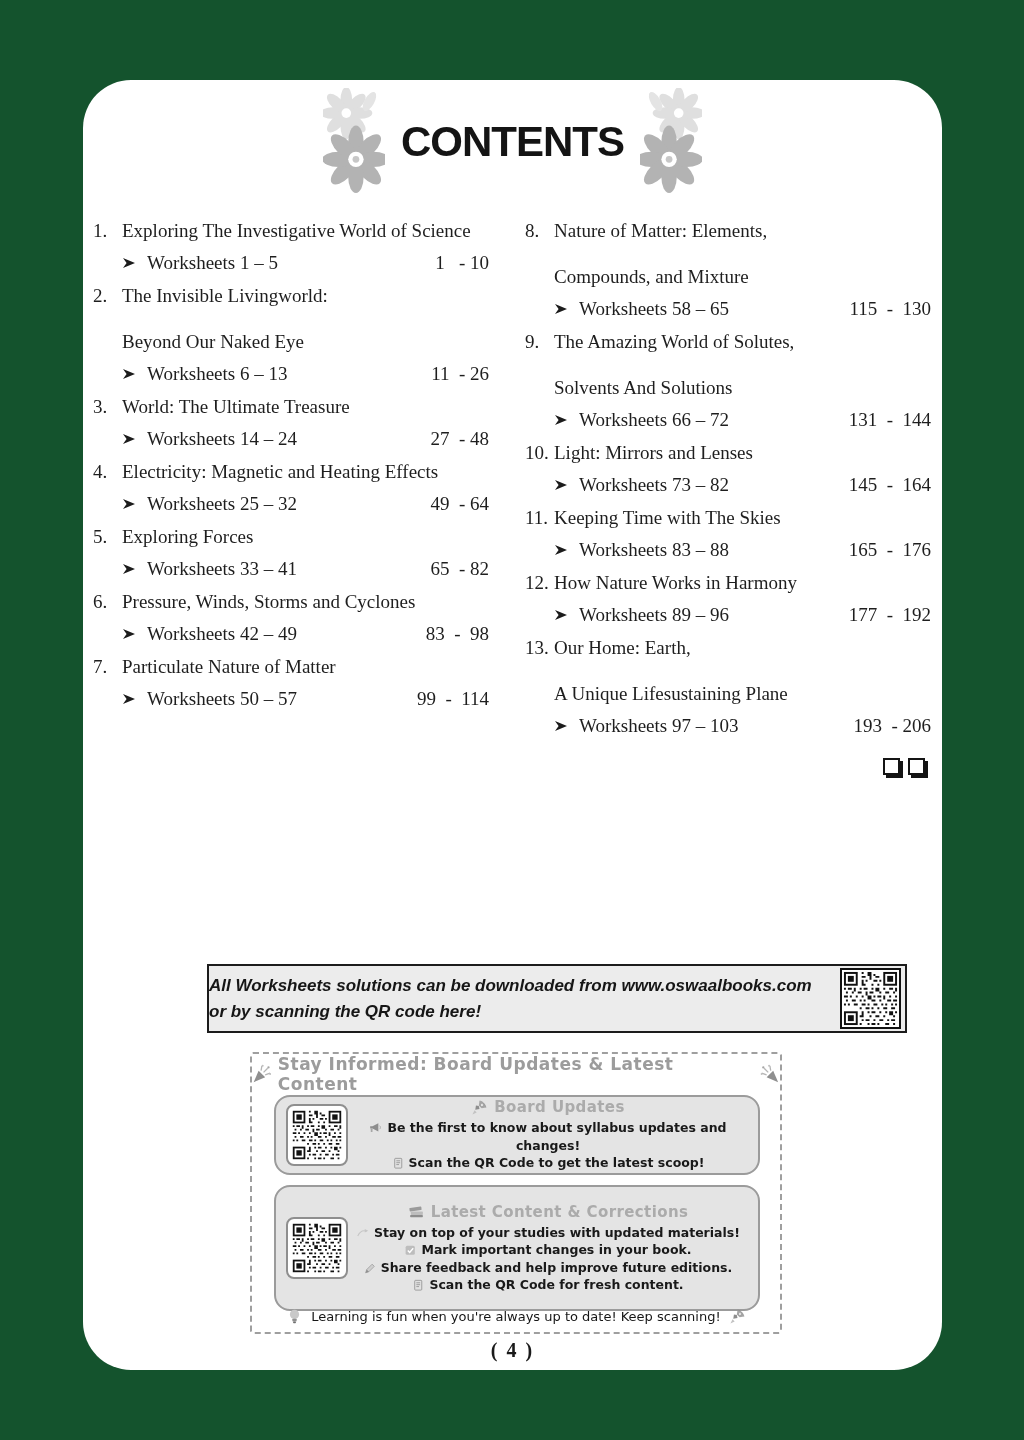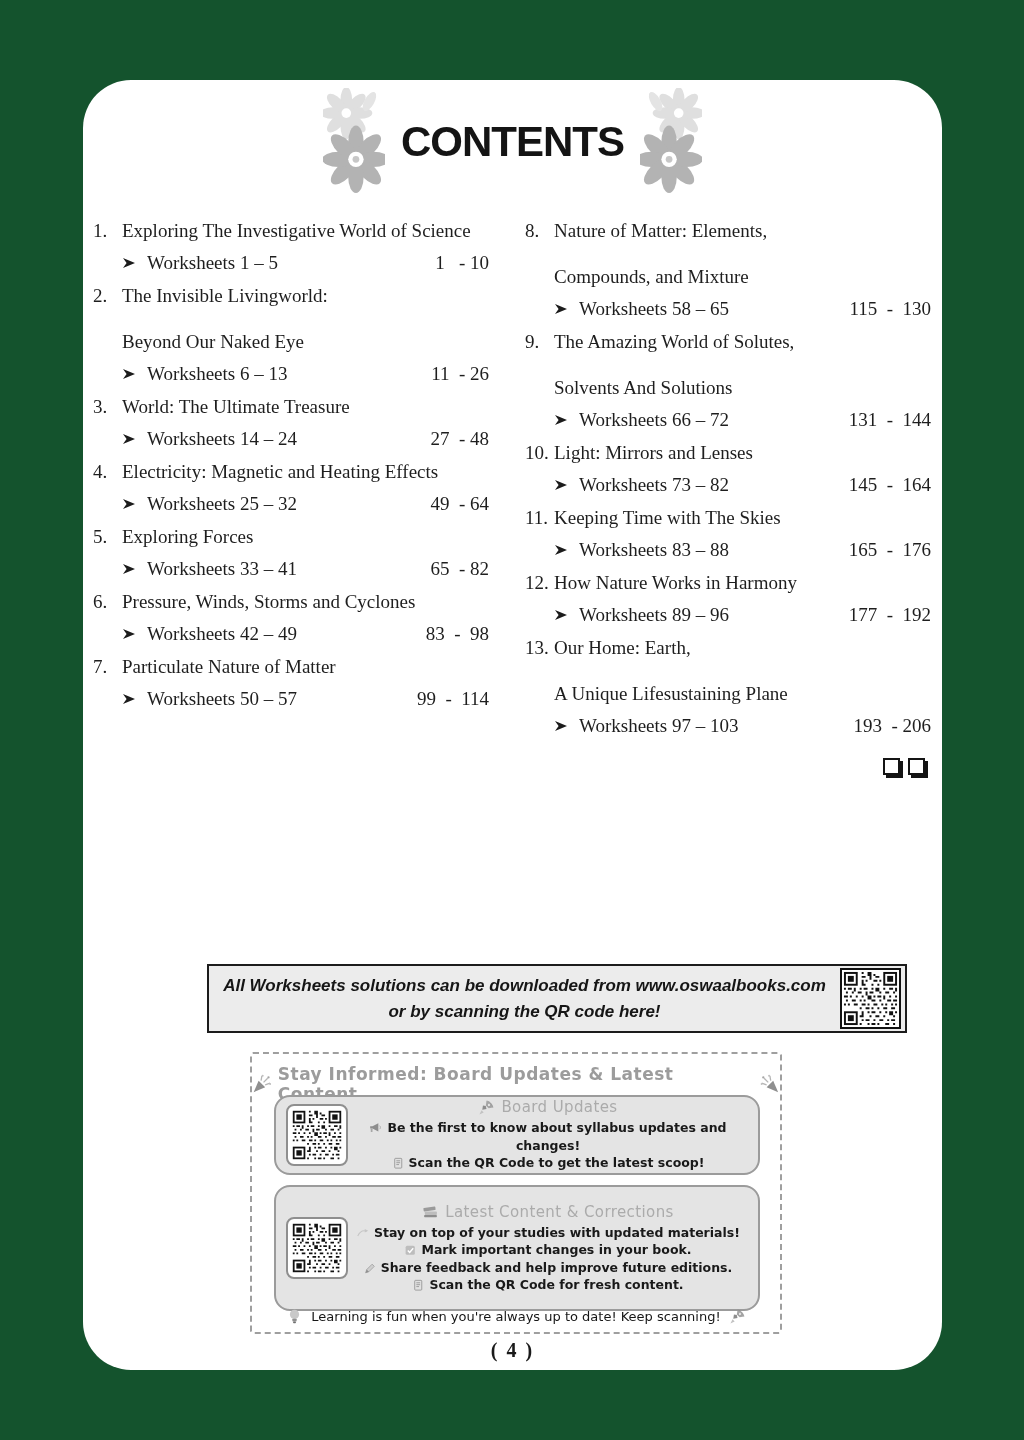--- a/index.html
+++ b/index.html
@@ -25,34 +25,34 @@
   .ttl2:empty{display:none;}
   .wrow{display:flex;align-items:center;margin-left:30px;margin-top:6px;}
   .bullet{width:12px;height:12px;background:#1c1c1c;clip-path:polygon(0 8%,100% 50%,0 92%,30% 50%);margin-right:12px;flex:none;}
   .ws{font-size:19px;line-height:26px;color:#1e1e1e;}
   .pg{margin-left:auto;font-size:19px;line-height:26px;color:#1e1e1e;white-space:pre;}
   .endrow{display:flex;justify-content:flex-end;gap:8px;margin-top:12px;margin-right:6px;}
   .endsq{width:13px;height:13px;background:#fff;border:2px solid #141414;box-shadow:3px 3px 0 #141414;}
 
   
   .dlbox{position:absolute;left:124px;top:884px;width:700px;height:69px;border:2px solid #1c1c1c;background:#ececec;display:flex;align-items:center;box-sizing:border-box;}
-  .dltext{flex:1;text-align:center;font-family:"Liberation Sans",sans-serif;font-style:italic;font-weight:700;font-size:17px;color:#161616;line-height:26px;}
+  .dltext{flex:1;font-family:"Liberation Sans",sans-serif;font-style:italic;font-weight:700;font-size:17px;color:#161616;line-height:26px;}
   .dlqr{width:57px;height:57px;border:2px solid #111;background:#fff;margin-right:4px;flex:none;}
   .dlqr svg{width:100%;height:100%;display:block;}
 
   
   .staybox{position:absolute;left:167px;top:972px;width:532px;height:282px;border:2px dashed #9f9f9f;border-radius:3px;font-family:"DejaVu Sans",sans-serif;box-sizing:border-box;}
-  .sihdr{display:flex;align-items:center;justify-content:center;gap:6px;margin-top:10px;color:#9c9c9c;font-weight:700;font-size:17px;letter-spacing:0.5px;}
+  .sihdr{display:flex;align-items:center;justify-content:center;gap:6px;color:#9c9c9c;font-weight:700;font-size:17px;letter-spacing:0.5px;}
   .card{position:absolute;left:22px;width:486px;background:#e4e4e4;border:2px solid #9b9b9b;border-radius:16px;display:flex;align-items:center;padding:6px 10px;box-sizing:border-box;}
   .card1{top:41px;height:80px;}
   .card2{top:131px;height:126px;}
   .cardqr{width:62px;height:62px;background:#fff;border:2px solid #8f8f8f;border-radius:8px;flex:none;padding:3px;box-sizing:border-box;}
   .cardqr svg{width:100%;height:100%;display:block;}
   .cardbody{flex:1;text-align:center;}
-  .cardtitle{color:#ababab;font-weight:400;font-size:15px;letter-spacing:0.4px;display:flex;justify-content:center;align-items:center;gap:6px;margin-bottom:3px;}
+  .cardtitle{color:#ababab;font-weight:700;font-size:15px;letter-spacing:0.4px;display:flex;justify-content:center;align-items:center;gap:6px;margin-bottom:3px;}
   .cline{display:block;font-size:12.5px;font-weight:700;color:#191919;line-height:17.5px;text-align:center;}
   .cline .ic{vertical-align:-3px;margin-right:4px;}
   .xb{font-weight:900;}
   .sifoot{position:absolute;bottom:7px;left:0;right:0;display:flex;justify-content:center;align-items:center;gap:8px;font-size:13px;font-weight:400;color:#161616;}
 
   .pnum{position:absolute;bottom:8px;left:0;right:0;text-align:center;font-weight:700;font-size:20px;color:#1a1a1a;letter-spacing:2px;}
 </style>
 </head>
 <body>
 

